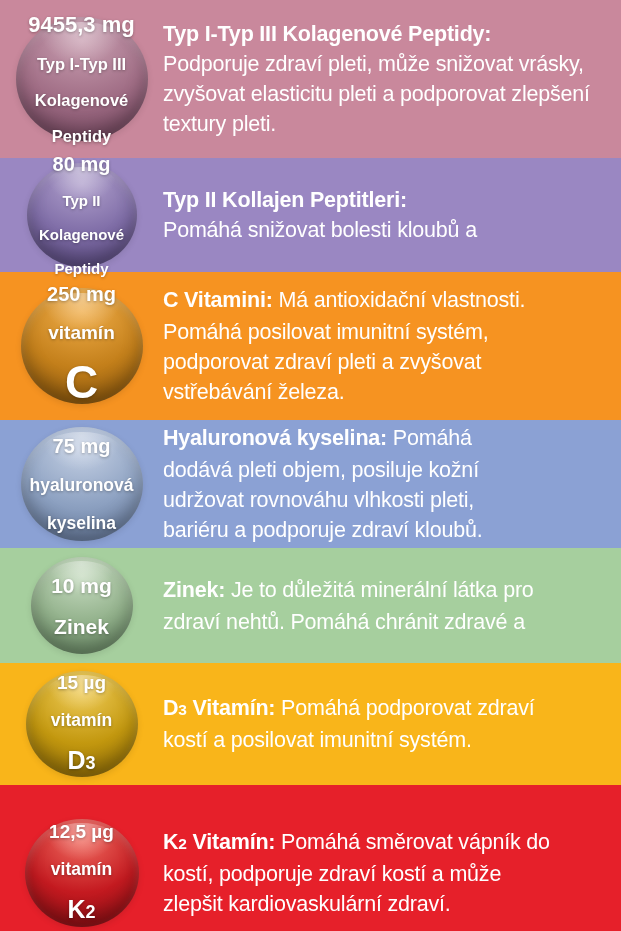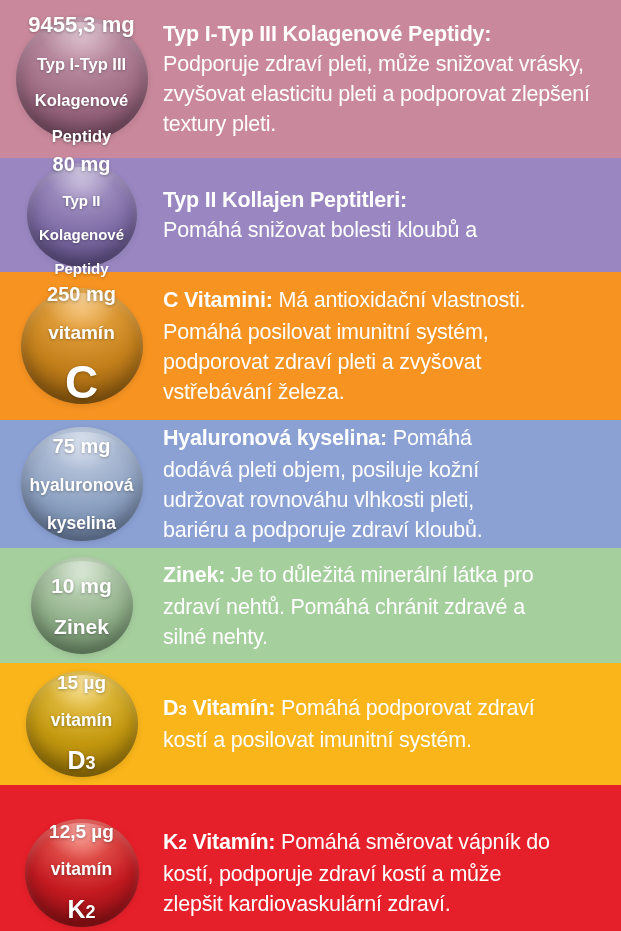--- a/index.html
+++ b/index.html
@@ -149,21 +149,20 @@
   <section class="band band-4" style="--band-bg: #a6cf9e; --sl: #c6dbc0; --sm: #92b18b; --sd: #5f815c;">
     <div class="sphere-col">
       <div class="sphere">
         <div class="s-amt">10 mg</div>
         <div class="s-name">Zinek</div>
       </div>
     </div>
     <div class="text-col">
       <div class="line"><span class="head">Zinek:</span><span class="head sub-sm"></span><span class="head"></span><span> Je to důležitá minerální látka pro</span></div>
       <div class="line">zdraví nehtů. Pomáhá chránit zdravé a</div>
-      <div class="line">silné nehty.</div>
     </div>
   </section>
 
   <section class="band band-5" style="--band-bg: #f9b51a; --sl: #eeca55; --sm: #c3980f; --sd: #876404;">
     <div class="sphere-col">
       <div class="sphere">
         <div class="s-amt">15 µg</div>
         <div class="s-name">vitamín</div>
         <div class="s-big"><span>D</span><span class="sub-sm">3</span></div>
       </div>

